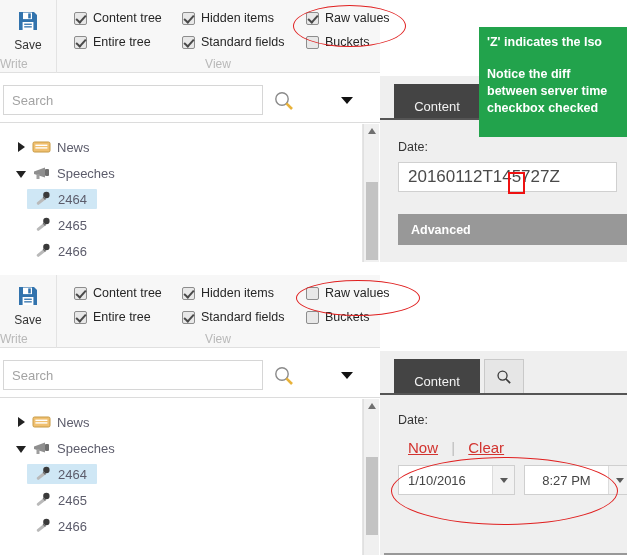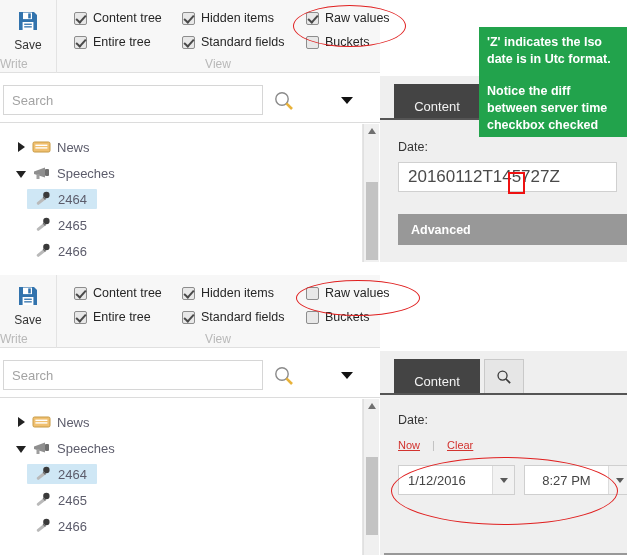--- a/index.html
+++ b/index.html
@@ -84,21 +84,21 @@
          justify-content: center; }
   .tab-btn { position: absolute; top: 8px; height: 36px; width: 40px;
              background: #e6e6e6; border: 1px solid #c9c9c9;
              display: flex; align-items: center; justify-content: center; }
   .tab-underline { position: absolute; left: 0; height: 2px; background: #555; width: 100%; }
   .pane-body { position: absolute; left: 4px; right: 0; background: #efefef; }
   .field-label { font-size: 12.5px; color: #333; }
   .date-text { position: absolute; border: 1px solid #d0d0d0; background: #fff;
                font-size: 17px; color: #4a4a4a; display: flex; align-items: center;
                padding-left: 9px; }
-  .linkrow { position: absolute; font-size: 11px; }
+  .linkrow { position: absolute; font-size: 15px; margin-left: 10px; }
   .lnk { color: #d2332f; }
   .lnk-sep { color: #bdbdbd; margin: 0 9px; }
   .combo { position: absolute; height: 30px; background: #fff; border: 1px solid #cfcfcf;
            display: flex; align-items: center; }
   .combo .val { flex: 1; font-size: 13px; color: #444; padding-left: 9px; }
   .combo .btn { width: 22px; height: 28px; background: #f2f2f2; border-left: 1px solid #dcdcdc;
                 display: flex; align-items: center; justify-content: center; }
   .combo .btn i { width: 0; height: 0; border-left: 4px solid transparent;
                   border-right: 4px solid transparent; border-top: 5px solid #595959;
                   display: block; }
@@ -257,21 +257,20 @@
           <span>Advanced</span>
         </div>
       </div>
     </div>
 
     <div class="ellipse" style="left:293px; top:5px; width:113px; height:42px;"></div>
     <div class="redbox" style="left:508px; top:172px; width:17px; height:22px;"></div>
 
     <div class="note" style="left:479px; top:27px; width:148px; height:110px;">
       <p>'Z' indicates the Iso</p>
-      <p>date is in Utc format.</p>
       <p class="gap">Notice the diff</p>
       <p>between server time</p>
       <p>checkbox checked</p>
     </div>
   </div>
 
   <div class="gap-strip" style="top:262px; height:13px;"></div>
 
   <div class="panel" style="top:275px; height:280px;">
 
@@ -406,21 +405,21 @@
       <div class="pane-body" style="top:44px; bottom:0;">
         <div class="field-label" style="position:absolute; left:14px; top:18px;">Date:</div>
 
         <div class="linkrow" style="left:14px; top:44px;">
           <a class="lnk" href="#">Now</a>
           <span class="lnk-sep">|</span>
           <a class="lnk" href="#">Clear</a>
         </div>
 
         <div class="combo" style="left:14px; top:70px; width:117px;">
-          <span class="val">1/12/2016</span>
+          <span class="val">1/10/2016</span>
           <span class="btn">
               <i></i>
             </span>
         </div>
         <div class="combo" style="left:140px; top:70px; width:107px;">
           <span class="val" style="text-align:center; padding-left:0;">8:27 PM</span>
           <span class="btn">
               <i></i>
             </span>
         </div>

